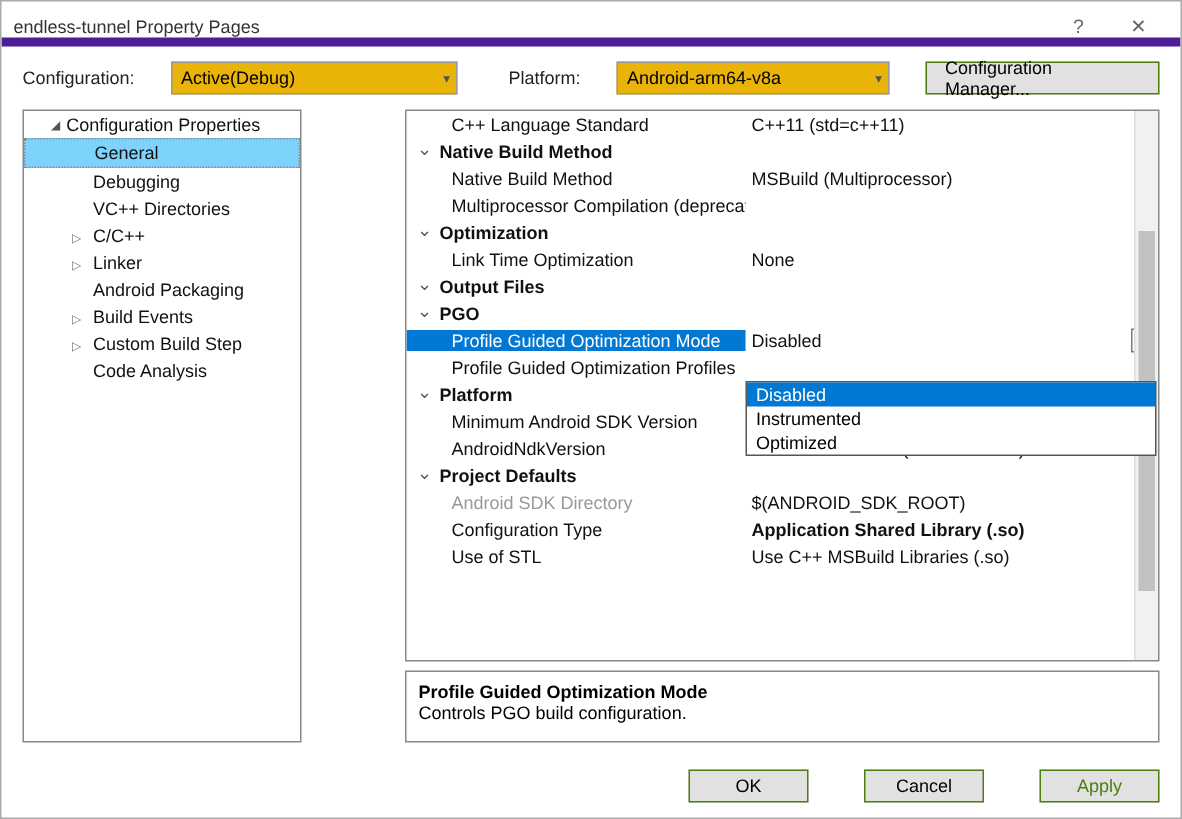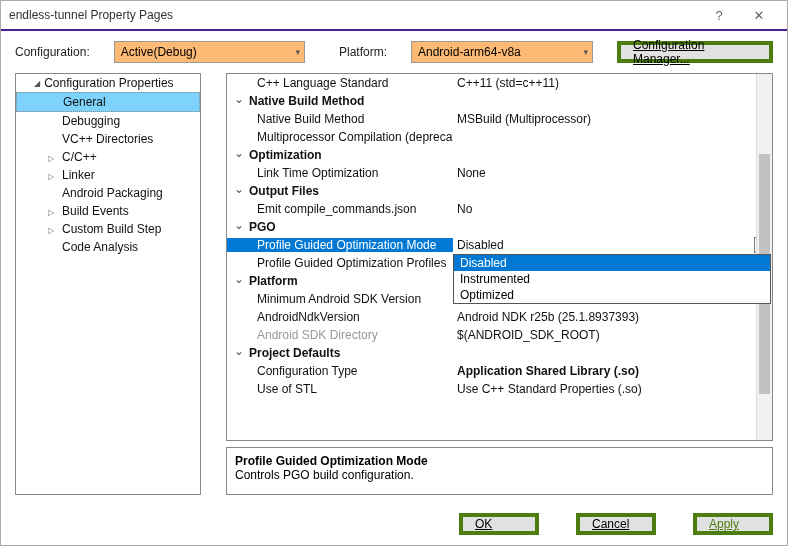--- a/index.html
+++ b/index.html
@@ -9,61 +9,60 @@
       background: #fff;
       width: 788px;
       height: 546px;
       overflow: hidden;
       border: 1px solid #aaa;
       position: relative;
     }
     .titlebar {
       height: 30px;
       display: flex;
-      align-items: center;
+      align-items: flex-end;
       padding: 0 8px;
-      border-bottom: 2px solid #4c1d95;
+      border-bottom: 6px solid #4c1d95;
     }
     .titlebar .title { flex: 1; color: #333; }
     .titlebar .tb-btn { width: 40px; text-align: center; color: #666; font-size: 13px; }
     .config-row {
       display: flex;
       align-items: center;
       padding: 10px 14px 8px 14px;
       gap: 24px;
     }
     .config-row label { color: #222; }
     .combo {
-      background: #fdba74;
+      background: #eab308;
       border: 1px solid #999;
       height: 22px;
       display: flex;
       align-items: center;
       justify-content: space-between;
       padding: 0 4px 0 6px;
     }
     .combo .chev { font-size: 9px; color: #555; }
     .combo-cfg { width: 205px; }
     .combo-plat { width: 195px; }
     .btn {
       background: #e1e1e1;
-      border: 4px solid #4d7c0f;
+      border: 1px solid #4d7c0f;
       height: 22px;
       padding: 0 12px;
       display: inline-flex;
       align-items: center;
-      justify-content: flex-start;
+      justify-content: center;
       cursor: pointer;
-      text-decoration: underline;
     }
     .cfg-mgr { flex: 0 0 auto; width: 156px; margin-left: auto; }
     .main {
       display: flex;
       position: absolute;
-      top: 72px; left: 14px; right: 14px; bottom: 50px;
+      top: 72px; left: 14px; right: 14px; bottom: 50px; gap: 44px;
     }
     .tree {
       width: 186px;
       border: 1px solid #888;
       background: #fff;
       overflow: hidden;
     }
     .tree-item { padding: 2px 4px 2px 30px; color: #111; white-space: nowrap; }
     .tree-item.root { padding-left: 18px; display: flex; align-items: center; }
     .tree-item.root::before { content: "◢"; font-size: 8px; color: #555; margin-right: 4px; }
@@ -191,24 +190,20 @@
           <div class="row group">
             <div class="c1">Optimization</div>
           </div>
           <div class="row">
             <div class="c1">Link Time Optimization</div>
             <div class="c2">None</div>
           </div>
           <div class="row group">
             <div class="c1">Output Files</div>
           </div>
-          <div class="row">
-            <div class="c1">Emit compile_commands.json</div>
-            <div class="c2">No</div>
-          </div>
           <div class="row group">
             <div class="c1">PGO</div>
           </div>
           <div class="row selected-label">
             <div class="c1">Profile Guided Optimization Mode</div>
             <div class="c2">Disabled</div>
             <div class="dd-btn">
               <span>⌄</span>
             </div>
           </div>
@@ -220,34 +215,34 @@
             <div class="c1">Platform</div>
           </div>
           <div class="row">
             <div class="c1">Minimum Android SDK Version</div>
             <div class="c2"></div>
           </div>
           <div class="row">
             <div class="c1">AndroidNdkVersion</div>
             <div class="c2">Android NDK r25b (25.1.8937393)</div>
           </div>
+          <div class="row group">
+            <div class="c1">Project Defaults</div>
+          </div>
           <div class="row">
             <div class="c1 disabled">Android SDK Directory</div>
             <div class="c2">$(ANDROID_SDK_ROOT)</div>
           </div>
-          <div class="row group">
-            <div class="c1">Project Defaults</div>
-          </div>
           <div class="row">
             <div class="c1">Configuration Type</div>
             <div class="c2 bold">Application Shared Library (.so)</div>
           </div>
           <div class="row">
             <div class="c1">Use of STL</div>
-            <div class="c2">Use C++ Standard Properties (.so)</div>
+            <div class="c2">Use C++ MSBuild Libraries (.so)</div>
           </div>
         </div>
       <div class="scrollbar">
         <div class="thumb"></div>
       </div>
     <div class="dropdown" style="top: 180px;">
           <div class="opt sel">Disabled</div>
           <div class="opt">Instrumented</div>
           <div class="opt">Optimized</div>
         </div>

